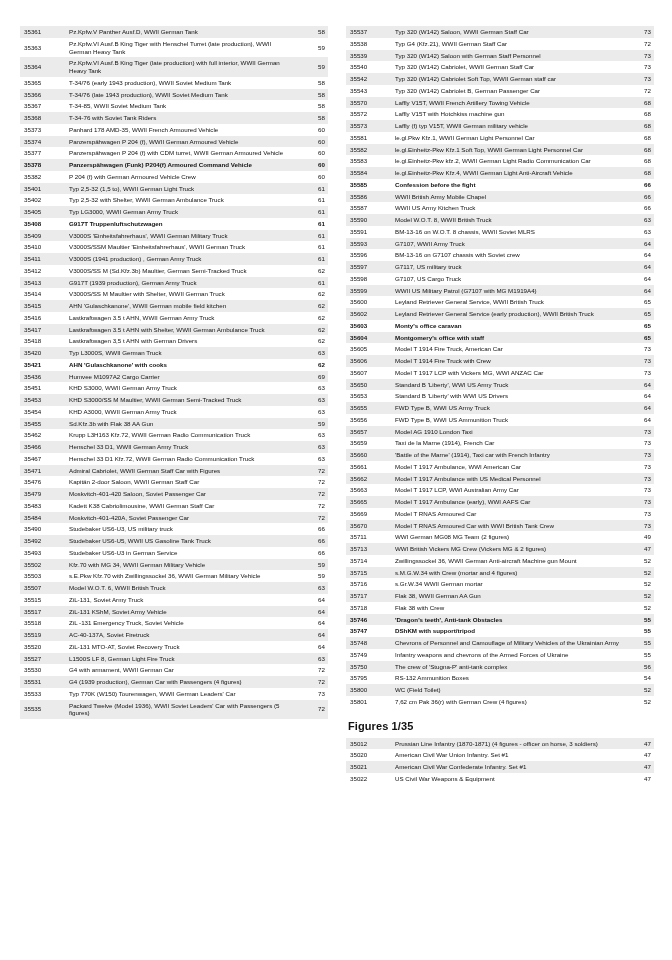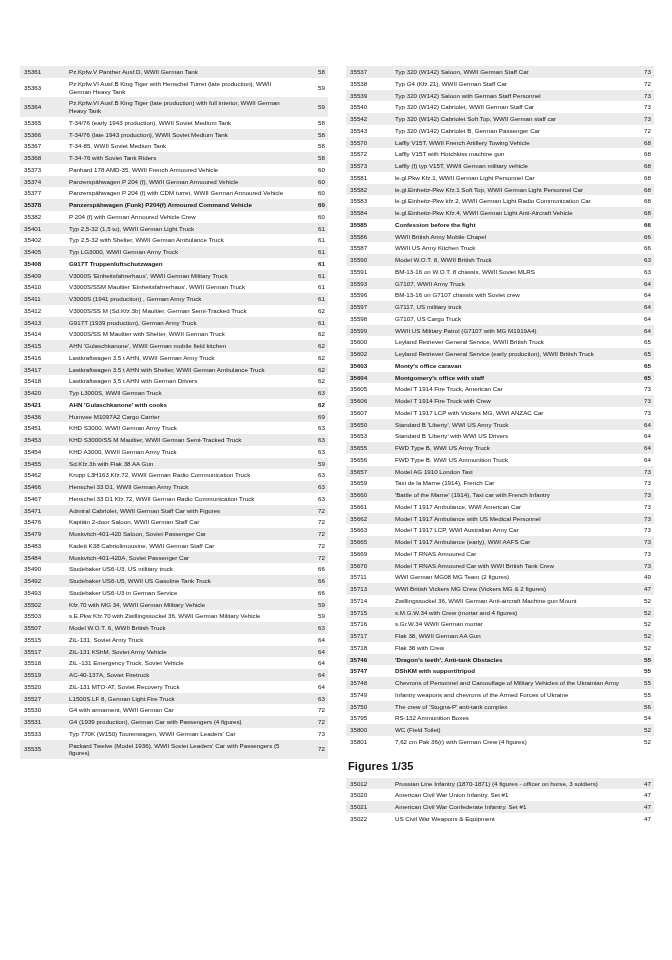--- a/index.html
+++ b/index.html
@@ -16,21 +16,20 @@
   }
   .page {
     position: relative;
     width: 672px;
     height: 768px;
     box-sizing: border-box;
     padding: 26px 20px 10px 20px;
     display: flex;
     flex-direction: row;
     gap: 18px;
-    margin-top: 40px;
   }
   .column {
     width: 308px;
     flex: 0 0 308px;
   }
   table.catalog {
     width: 100%;
     border-collapse: collapse;
     table-layout: fixed;
   }

